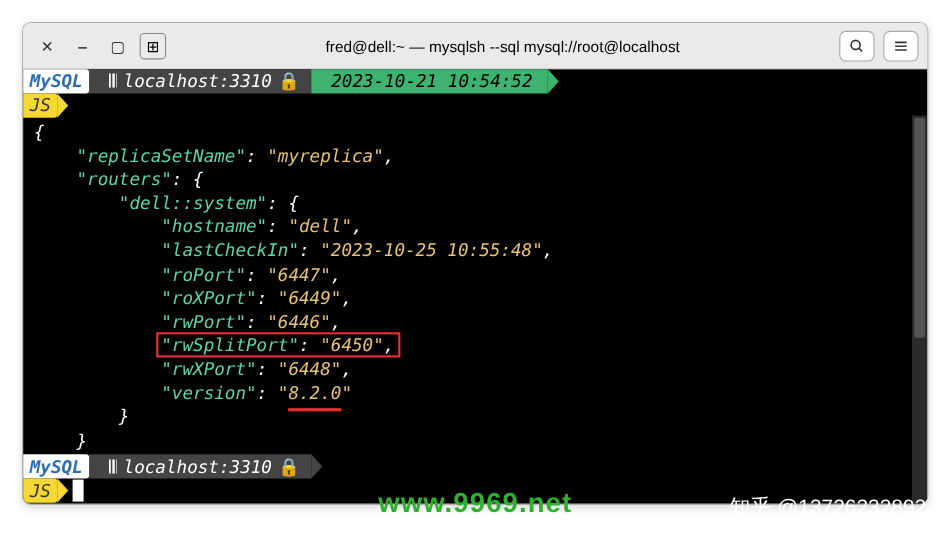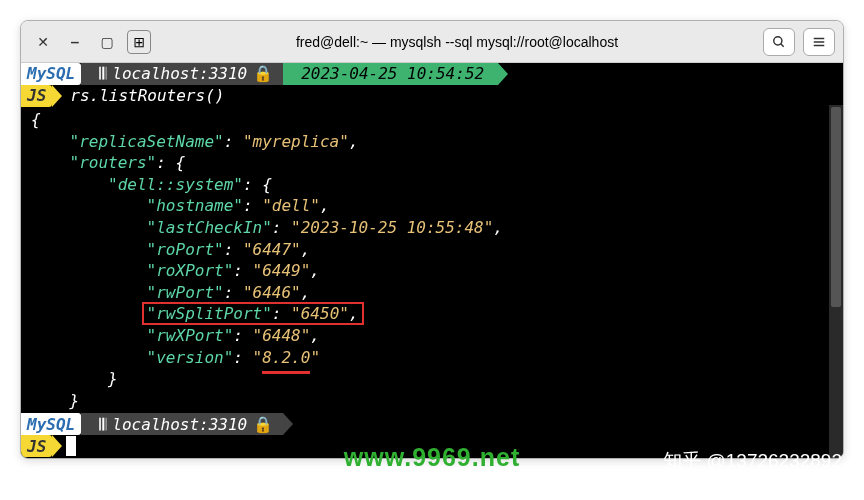--- a/index.html
+++ b/index.html
@@ -15,21 +15,21 @@
     .terminal { background: #000; color: #fff; font-family: 'Consolas', 'Monaco', monospace; font-size: 16px; line-height: 1.35; padding: 0; min-height: 395px; font-style: italic; font-weight: 500; }
     .prompt-line { display: flex; align-items: center; height: 22px; }
     .mysql-badge { background: #fff; color: #2a6db0; padding: 0 6px; font-weight: bold; border-radius: 0 3px 3px 0; position: relative; height: 22px; display: inline-flex; align-items: center; }
     .mysql-badge::after { content: ''; position: absolute; right: -10px; top: 0; border-left: 10px solid #fff; border-top: 11px solid transparent; border-bottom: 11px solid transparent; }
     .host-badge { background: #444; color: #fff; padding: 0 10px 0 18px; height: 22px; display: inline-flex; align-items: center; gap: 6px; position: relative; }
     .host-badge::after { content: ''; position: absolute; right: -10px; top: 0; border-left: 10px solid #444; border-top: 11px solid transparent; border-bottom: 11px solid transparent; }
     .db-icon { font-style: normal; }
     .lock { font-style: normal; }
     .time-badge { background: #3eb370; color: #000; padding: 0 14px 0 18px; height: 22px; display: inline-flex; align-items: center; position: relative; }
     .time-badge::after { content: ''; position: absolute; right: -10px; top: 0; border-left: 10px solid #3eb370; border-top: 11px solid transparent; border-bottom: 11px solid transparent; }
-    .js-badge { background: #f5d833; color: #333; padding: 0 6px; font-weight: bold; height: 22px; display: inline-flex; align-items: center; position: relative; border-radius: 0 3px 3px 0; }
+    .js-badge { background: #f5d833; color: #333; padding: 0 6px; font-weight: normal; height: 22px; display: inline-flex; align-items: center; position: relative; border-radius: 0 3px 3px 0; }
     .js-badge::after { content: ''; position: absolute; right: -10px; top: 0; border-left: 10px solid #f5d833; border-top: 11px solid transparent; border-bottom: 11px solid transparent; }
     .cmd { color: #fff; padding-left: 18px; }
     .output { padding: 2px 10px; white-space: pre; color: #fff; }
     .key { color: #5dd6a8; }
     .punct { color: #fff; }
     .str { color: #e6c176; }
     .highlight-box { border: 2px solid #e03030; padding: 0 3px; margin: -2px -5px; display: inline; }
     .red-underline { border-bottom: 3px solid #e03030; padding-bottom: 4px; }
     .cursor-block { background: #fff; width: 10px; height: 20px; display: inline-block; vertical-align: middle; margin-left: 14px; }
     .watermark { position: absolute; bottom: 28px; left: 50%; transform: translateX(-50%); color: #30b030; font-size: 25px; font-weight: bold; z-index: 5; letter-spacing: 1px; }
@@ -68,25 +68,24 @@
   </div>
   <div class="term-wrap">
     <div class="terminal">
       <div class="prompt-line">
         <span class="mysql-badge">MySQL</span>
         <span class="host-badge">
           <span class="db-icon">𝄃𝄃</span>
           <span>localhost:3310</span>
           <span class="lock">🔒</span>
         </span>
-        <span class="time-badge">2023-04-25 10:54:52</span>
+        <span class="time-badge">2023-10-21 10:54:52</span>
       </div>
       <div class="prompt-line">
         <span class="js-badge">JS</span>
-        <span class="cmd">rs.listRouters()</span>
       </div>
       <div class="output"><span>{</span>
     <span class="key">"replicaSetName"</span><span class="punct">: </span><span class="str">"myreplica"</span><span class="punct">,</span>
     <span class="key">"routers"</span><span class="punct">: {</span>
         <span class="key">"dell::system"</span><span class="punct">: {</span>
             <span class="key">"hostname"</span><span class="punct">: </span><span class="str">"dell"</span><span class="punct">,</span>
             <span class="key">"lastCheckIn"</span><span class="punct">: </span><span class="str">"2023-10-25 10:55:48"</span><span class="punct">,</span>
             <span class="key">"roPort"</span><span class="punct">: </span><span class="str">"6447"</span><span class="punct">,</span>
             <span class="key">"roXPort"</span><span class="punct">: </span><span class="str">"6449"</span><span class="punct">,</span>
             <span class="key">"rwPort"</span><span class="punct">: </span><span class="str">"6446"</span><span class="punct">,</span>

